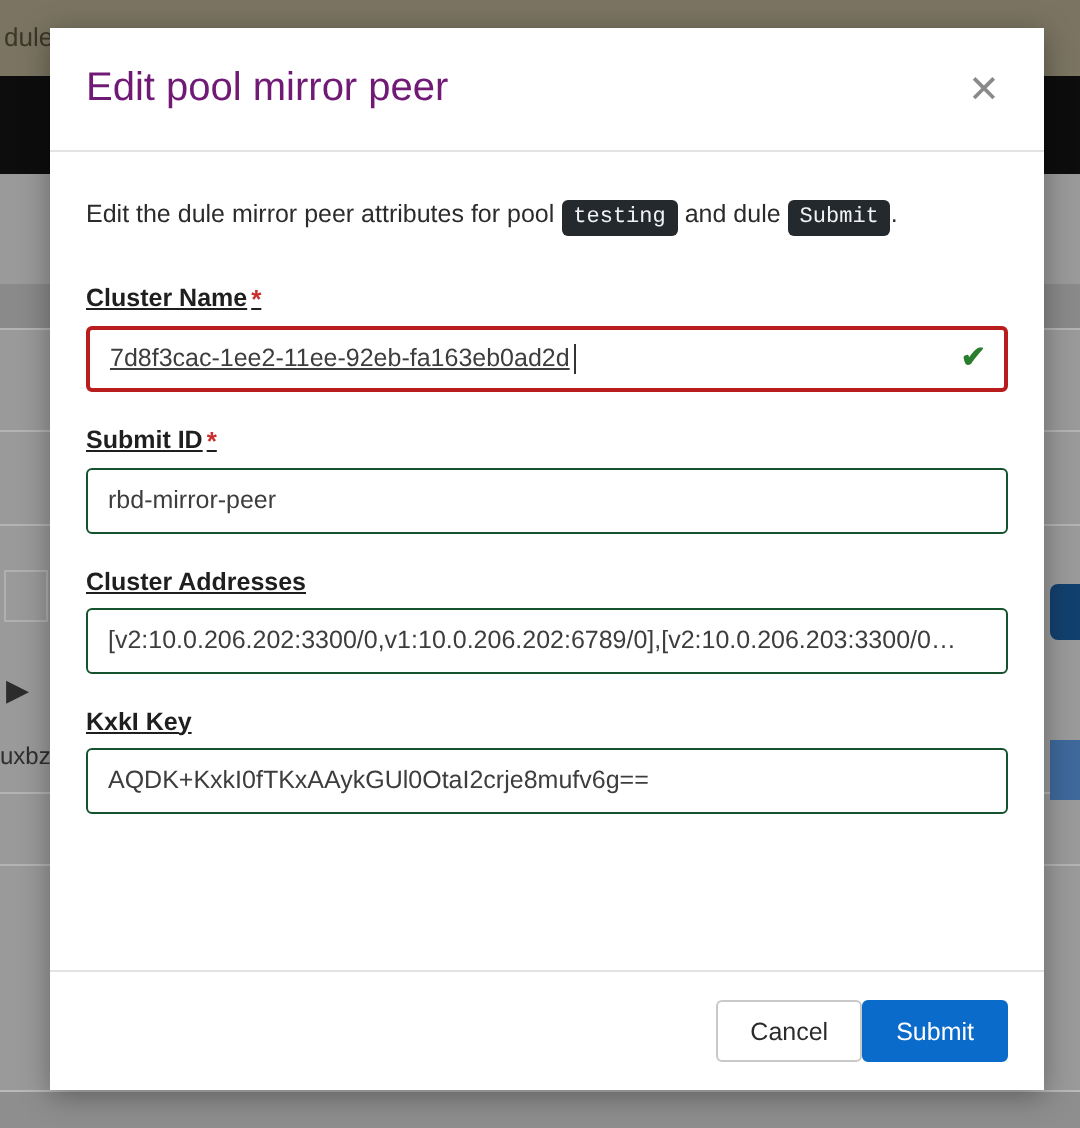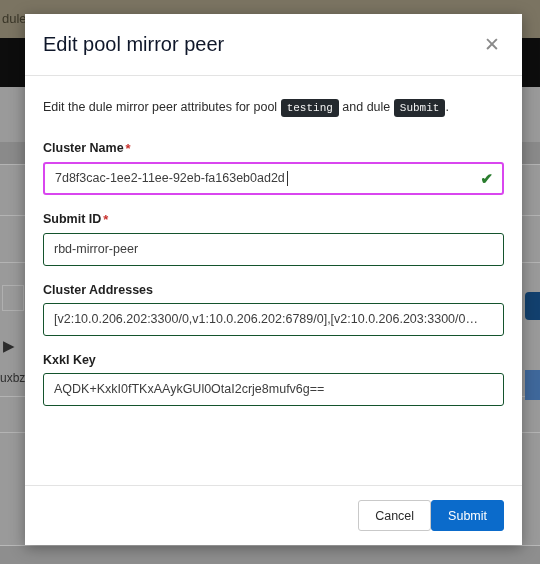--- a/index.html
+++ b/index.html
@@ -90,21 +90,21 @@
   .modal-header {
     height: 62px;
     border-bottom: 1px solid #e3e3e3;
     display: flex;
     align-items: center;
     padding: 0 17px 0 18px;
     flex: none;
   }
   .modal-title {
     font-size: 20px;
-    color: #0f172a;
+    color: #701a75;
     font-weight: 400;
     flex: 1;
   }
   .close-btn {
     width: 26px; height: 26px;
     display: flex; align-items: center; justify-content: center;
     color: #8a8a8a;
     font-size: 19px;
     cursor: pointer;
     background: none; border: none;
@@ -130,20 +130,21 @@
     padding: 3px 6px;
     border-radius: 3px;
   }
   .form-group { margin-bottom: 17px; }
   .form-label {
     display: block;
     font-size: 12.5px;
     font-weight: bold;
     color: #1f1f1f;
     margin-bottom: 6px;
+    text-decoration: underline;
   }
   .req {
     color: #c9302c;
     font-size: 13px;
     margin-left: 2px;
     vertical-align: top;
   }
   .input-wrap { position: relative; }
   .form-input {
     width: 100%;
@@ -152,22 +153,23 @@
     border-radius: 3px;
     padding: 0 10px;
     font-size: 12.5px;
     color: #3d3d3d;
     font-family: "Liberation Sans", sans-serif;
     background: #fff;
     outline: none;
     text-overflow: ellipsis;
   }
   .form-input.is-valid {
-    border: 2px solid #d946ef;
+    border: 2px solid #b91c1c;
     padding-right: 34px;
+    text-decoration: underline;
   }
   .valid-check {
     position: absolute;
     right: 11px; top: 50%;
     transform: translateY(-50%);
     color: #2a7d2e;
     font-size: 15px;
     font-weight: bold;
     line-height: 1;
   }

